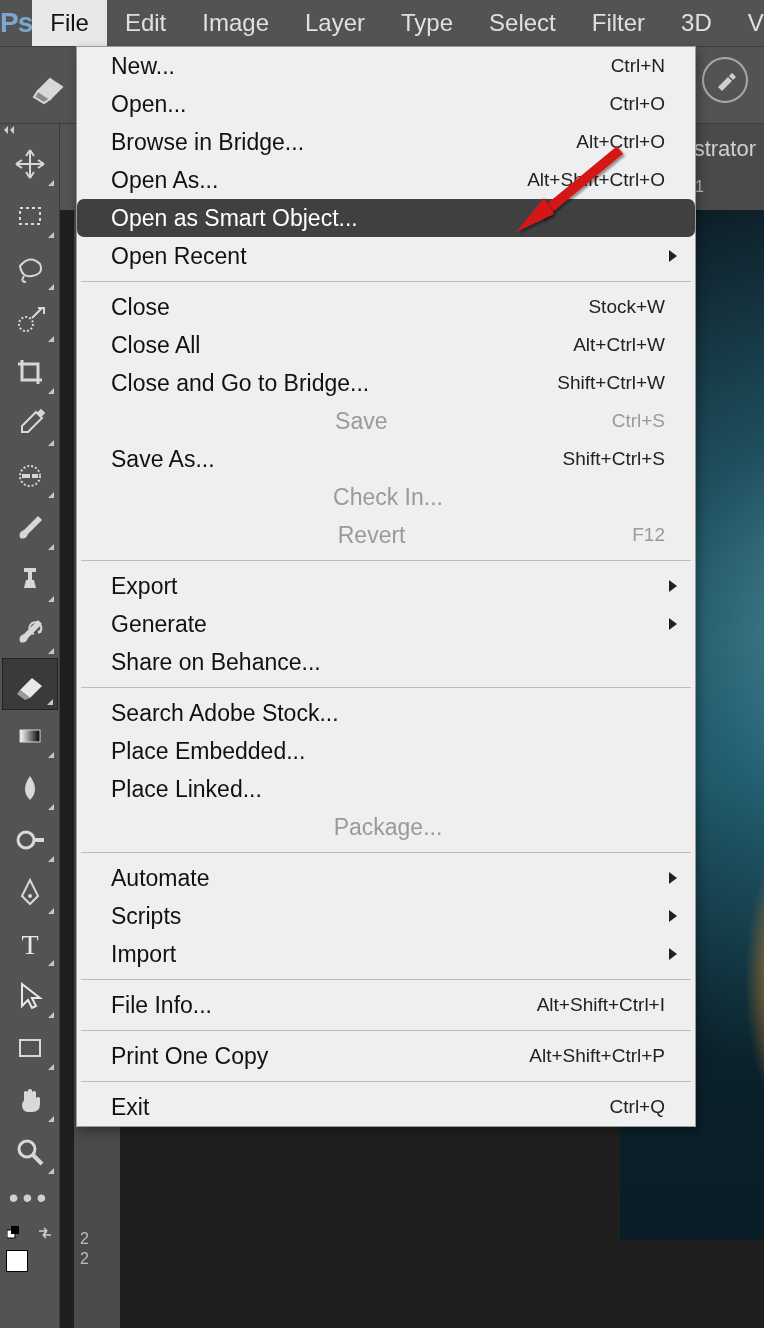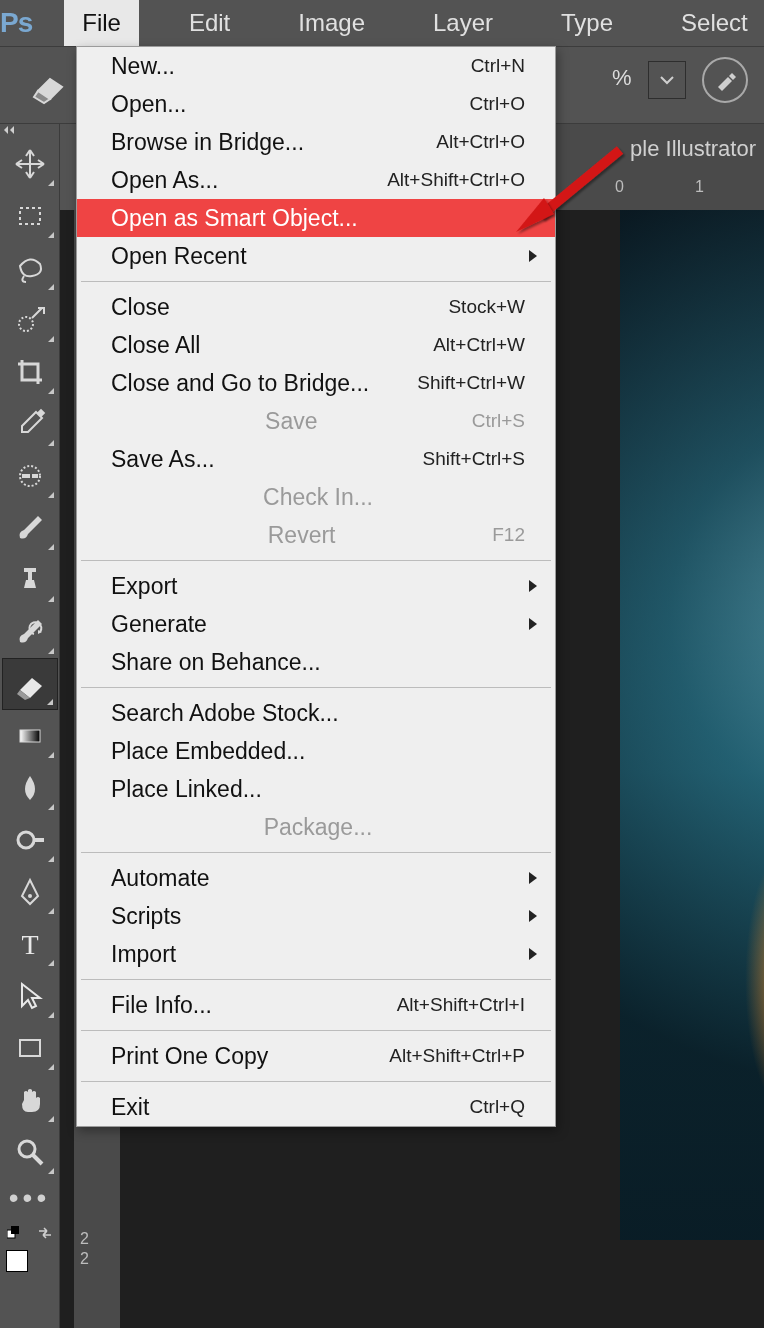--- a/index.html
+++ b/index.html
@@ -3,21 +3,21 @@
 <meta charset="utf-8">
 <style>
   * { margin: 0; padding: 0; box-sizing: border-box; user-select: none; }
   html, body { width: 764px; height: 1328px; overflow: hidden; font-family: "Segoe UI", Tahoma, sans-serif; }
   body { background: #535353; position: relative; }
 
   
   .menubar { height: 46px; background: #535353; display: flex; align-items: stretch; }
   .ps-logo { width: 75px; display: flex; align-items: center; justify-content: center; }
   .ps-logo span { font-family: "Arial Black", Arial, sans-serif; font-weight: 700; font-size: 28px; color: #7aa8d1; letter-spacing: -1px; }
-  .menubar-item { padding: 0 18px; display: flex; align-items: center; font-size: 24px; color: #e0e0e0; cursor: default; margin-left: 32px; }
+  .menubar-item { padding: 0 18px; display: flex; align-items: center; font-size: 24px; color: #e0e0e0; cursor: default; }
   .menubar-item.active { background: #e8e8e8; color: #111; }
 
   
   .optbar { position: absolute; top: 46px; left: 0; right: 0; height: 78px; background: #535353; border-top: 1px solid #3c3c3c; border-bottom: 1px solid #3c3c3c; }
   .optbar .eraser-ico { position: absolute; left: 30px; top: 18px; width: 40px; height: 40px; }
   .optbar .pct { position: absolute; left: 612px; top: 18px; color: #dcdcdc; font-size: 22px; }
   .optbar .caret-box { position: absolute; left: 648px; top: 14px; width: 38px; height: 38px; border: 1px solid #2e2e2e; display: flex; align-items: center; justify-content: center; }
   .optbar .caret-box svg { width: 16px; height: 10px; }
   .optbar .edit-round { position: absolute; left: 702px; top: 10px; width: 46px; height: 46px; border: 2px solid #a9a9a9; border-radius: 50%; display: flex; align-items: center; justify-content: center; }
   .optbar .edit-round svg { width: 22px; height: 22px; }
@@ -47,27 +47,27 @@
       radial-gradient(circle at 30% 130%, #ffd54a 0%, #ffae2b 6%, transparent 18%),
       radial-gradient(ellipse at 70% 60%, rgba(255,160,40,0.9) 0%, rgba(255,120,40,0.7) 4%, transparent 10%),
       radial-gradient(ellipse at 40% 75%, rgba(255,150,40,0.8) 0%, transparent 12%),
       radial-gradient(circle at 60% 40%, rgba(120,200,220,0.6) 0%, rgba(40,110,130,0.6) 30%, rgba(10,30,40,0.8) 70%),
       linear-gradient(180deg, #0a0508 0%, #102028 25%, #1a4a58 55%, #0e3038 80%, #08181e 100%);
   }
   .canvas .vruler { position: absolute; left: 14px; top: 0; width: 46px; bottom: 0; background: #4a4a4a; color: #bdbdbd; font-size: 16px; }
   .canvas .vruler .vt { position: absolute; left: 6px; }
 
   
-  .dropdown { position: absolute; left: 76px; top: 46px; width: 480px; background: #efefef; border: 1px solid #9b9b9b; box-shadow: 2px 4px 10px rgba(0,0,0,0.35); z-index: 50; }
+  .dropdown { position: absolute; left: 76px; top: 46px; width: 620px; background: #efefef; border: 1px solid #9b9b9b; box-shadow: 2px 4px 10px rgba(0,0,0,0.35); z-index: 50; }
   .mi { height: 38px; padding: 0 30px 0 34px; display: flex; align-items: center; font-size: 23px; color: #111; position: relative; }
   .mi .lbl { flex: 1 1 auto; white-space: nowrap; }
   .mi .sc  { color: #222; font-size: 19px; }
   .mi .sub { position: absolute; right: 18px; width: 0; height: 0; border-left: 8px solid #222; border-top: 6px solid transparent; border-bottom: 6px solid transparent; }
   .mi.disabled .lbl, .mi.disabled .sc { color: #9a9a9a; text-align: center; }
-  .mi.highlight { background: #ef4444; color: #fff; }
+  .mi.highlight { background: #404040; color: #fff; border-radius: 7px; }
   .mi.highlight .lbl, .mi.highlight .sc { color: #fff; }
   .sep { height: 1px; margin: 6px 4px; background: #bcbcbc; }
 
   
   .arrow { position: absolute; z-index: 60; pointer-events: none; }
   .arrow svg { overflow: visible; }
 </style>
 </head>
 <body>
 

